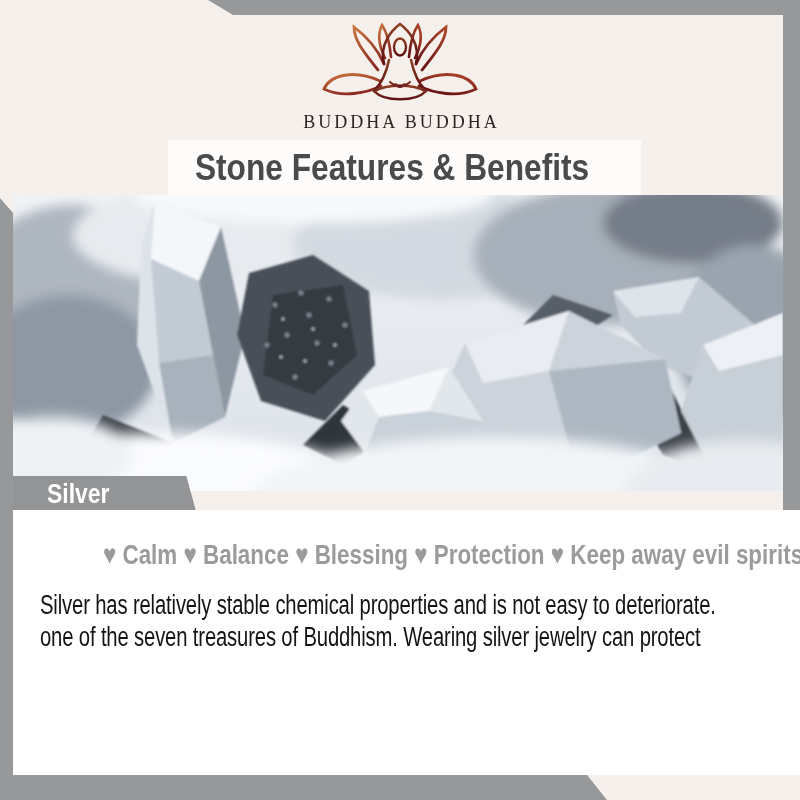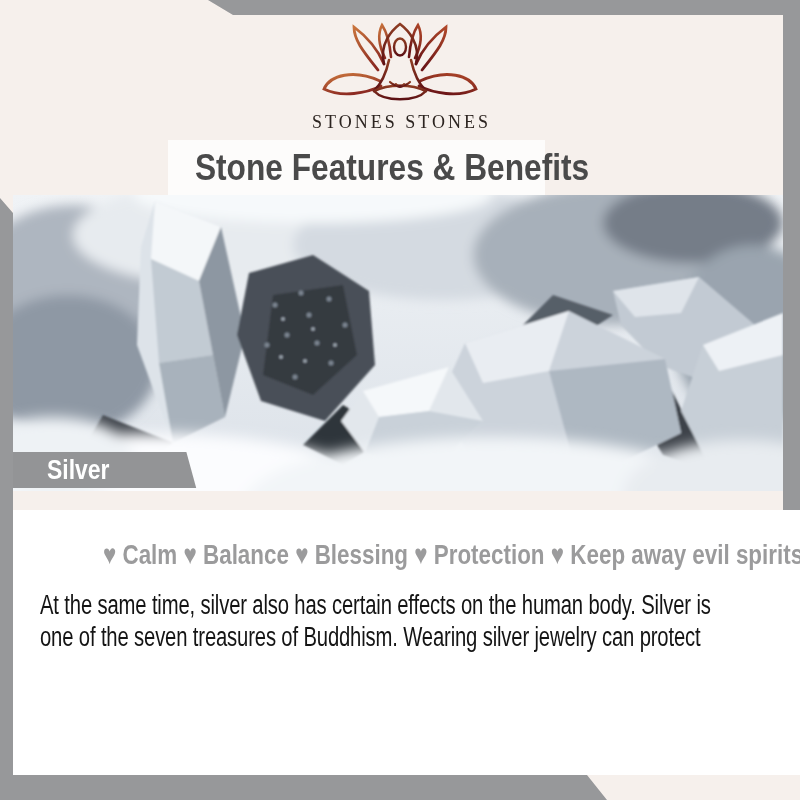--- a/index.html
+++ b/index.html
@@ -16,28 +16,28 @@
   
   .ribbon{position:absolute;left:0;top:0;width:800px;height:800px;background:var(--ribbon_gray);}
   .ribbon.topright{clip-path:polygon(208px 0,800px 0,800px 584px,783px 603px,783px 15px,233px 15px);}
   .ribbon.leftbottom{clip-path:polygon(0 198px,13px 213px,13px 775px,587px 775px,607px 800px,0 800px);}
 
   
   .logo{position:absolute;left:320px;top:18px;width:160px;height:96px;}
   .brand{position:absolute;left:0;top:112px;width:800px;text-align:center;
          font-family:"Liberation Serif","DejaVu Serif",serif;font-size:18px;line-height:20px;
          letter-spacing:3px;text-indent:3px;color:var(--brand_text);}
-  .band{position:absolute;left:168px;top:140px;width:377px;height:56px;background:var(--band_white);text-align:center;}
+  .band{position:absolute;left:168px;top:140px;width:473px;height:56px;background:var(--band_white);}
   .band h1{font-size:36px;line-height:56px;font-weight:bold;color:var(--heading_text);white-space:nowrap;}
   .band h1 span{display:inline-block;transform:scaleX(.88);transform-origin:center;}
 
   
   .photo{position:absolute;left:13px;top:195px;width:770px;height:296px;overflow:hidden;}
   .photo svg{display:block;}
-  .label{position:absolute;left:13px;top:452px;width:197px;height:36px;background:var(--label_bg);
+  .label{position:absolute;left:13px;top:476px;width:197px;height:36px;background:var(--label_bg);
          clip-path:polygon(0 0,88% 0,93% 100%,0 100%);}
   .label .txt{display:inline-block;margin-left:34px;font-size:27px;line-height:36px;font-weight:bold;
         color:var(--label_text);white-space:nowrap;transform:scaleX(.85);transform-origin:left center;}
 
   
   .card{position:absolute;left:13px;top:510px;width:787px;height:265px;background:var(--card_white);}
   .benefits{margin-top:25px;text-align:center;font-size:28px;line-height:40px;font-weight:bold;
             color:var(--benefits_text);white-space:nowrap;}
   .benefits span{display:inline-block;transform:scaleX(.8);transform-origin:center;}
   .desc{margin-top:14px;padding-left:27px;color:var(--description_text);}
@@ -78,21 +78,21 @@
 
     <path d="M64,46 C59,26 72,12 80,6 C88,12 101,26 96,46" stroke="url(#gc)" stroke-width="2.6" stroke-linecap="round"></path>
     <ellipse cx="80" cy="29" rx="6" ry="8.5" stroke="url(#gc)" stroke-width="2.4"></ellipse>
     <path d="M69,42 C66,56 61,66 54,73" stroke="url(#gc)" stroke-width="2.6" stroke-linecap="round"></path>
     <path d="M91,42 C94,56 99,66 106,73" stroke="url(#gc)" stroke-width="2.6" stroke-linecap="round"></path>
     <path d="M54,73 C68,66 92,66 106,73 C96,84 64,84 54,73 Z" stroke="url(#gc)" stroke-width="2.6" stroke-linejoin="round"></path>
     <path d="M70,64 C75,69 85,69 90,64" stroke="url(#gc)" stroke-width="2.2" stroke-linecap="round"></path>
     <path d="M76,66 C78,70 82,70 84,66" stroke="url(#gc)" stroke-width="2" stroke-linecap="round"></path>
   </svg>
 
-  <div class="brand">STONES STONES</div>
+  <div class="brand">BUDDHA BUDDHA</div>
 
   <div class="band">
     <h1><span>Stone Features &amp; Benefits</span></h1>
   </div>
 
   <div class="photo">
     <svg width="770" height="296" viewBox="0 0 770 296" preserveAspectRatio="none">
       <defs>
         <linearGradient id="bgg" x1="0" y1="0" x2="0" y2="1">
           <stop offset="0" stop-color="#f0f3f6"></stop>
@@ -175,18 +175,18 @@
 
   <div class="label">
     <span class="txt">Silver</span>
   </div>
 
   <div class="card">
     <div class="benefits">
       <span>♥ Calm ♥ Balance ♥ Blessing ♥ Protection ♥ Keep away evil spirits ♥</span>
     </div>
     <div class="desc">
-      <div class="line"><span>At the same time, silver also has certain effects on the human body. Silver is</span></div>
+      <div class="line"><span>Silver has relatively stable chemical properties and is not easy to deteriorate.</span></div>
       <div class="line"><span>one of the seven treasures of Buddhism. Wearing silver jewelry can protect</span></div>
     </div>
   </div>
 
 </div>
 
 </body></html>

